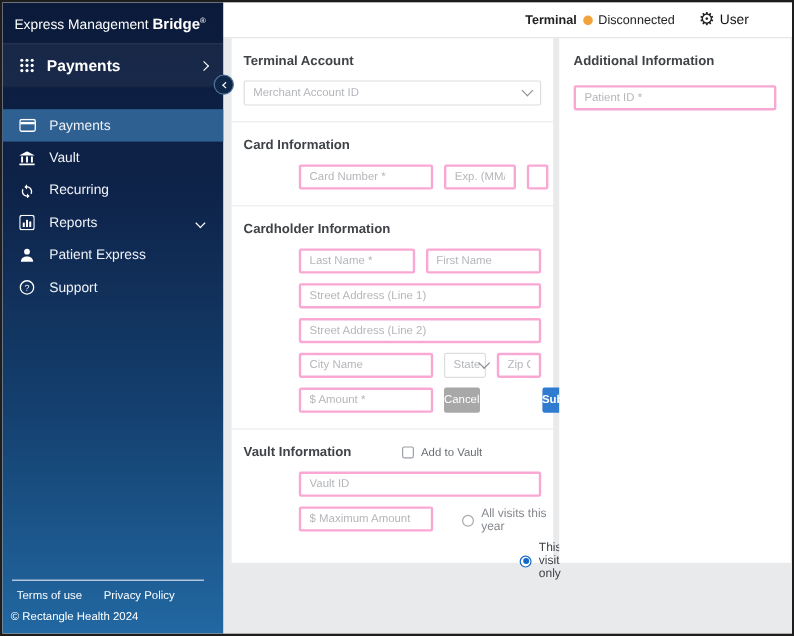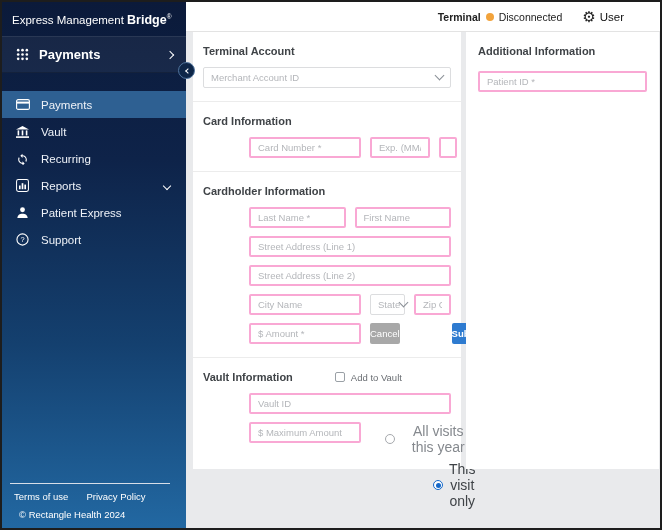--- a/index.html
+++ b/index.html
@@ -30,21 +30,21 @@
   .icon-wrap { width:15px; display:flex; justify-content:center; flex:none; }
 
   .collapse-btn { position:absolute; top:60px; right:-9px; width:17px; height:17px; border-radius:50%; background:#0e2648;
     border:1px solid #51759e; display:flex; align-items:center; justify-content:center; z-index:10; cursor:pointer; }
   .collapse-btn .chev { width:4px; height:4px; margin-left:2px; }
 
   .sidebar-footer { margin-top:auto; padding-bottom:6px; }
   .footer-line { border-top:1px solid #d7dee8; margin:0 16px 0 8px; }
   .footer-links { display:flex; gap:18px; padding:7px 12px 5px; font-size:9.5px; }
   .footer-links a { color:#fff; text-decoration:none; cursor:pointer; }
-  .copyright { font-size:9.5px; padding:2px 17px; }
+  .copyright { font-size:9.5px; padding:2px 7px; }
 
   
   .main { flex:1; display:flex; flex-direction:column; min-width:0; }
   .topbar { height:30px; flex:none; background:#fff; border-bottom:1px solid #e3e3e3; display:flex; align-items:center;
     justify-content:flex-end; gap:20px; padding-right:36px; }
   .terminal-group { display:flex; align-items:center; gap:5px; font-size:10.5px; color:#222; }
   .terminal-label { font-weight:700; }
   .status-dot { width:8px; height:8px; border-radius:50%; background:#f2a33c; }
   .user-group { display:flex; align-items:center; gap:4px; font-size:11.5px; color:#111; cursor:pointer; }
   .gear { font-size:15px; line-height:1; color:#222; }
@@ -74,21 +74,21 @@
 
   .btn { height:21px; border:none; border-radius:2px; font-size:9.5px; color:#fff; font-family:inherit; cursor:pointer;margin-left:43px; }
   .btn.cancel { background:#a8a8a8; width:55px; margin-left:auto; }
   .btn.submit { background:#2e7bd0; width:71px; font-weight:700; }
 
   .vault-head { display:flex; align-items:center; }
   .check-group { display:flex; align-items:center; gap:6px; font-size:9.5px; color:#6a6e73; margin-left:42px; cursor:pointer; }
   .checkbox { width:10px; height:10px; border:1px solid #9aa0a6; border-radius:2px; background:#fff; flex:none; }
 
   .radio-group { display:flex; flex-direction:column; gap:6px; margin-left:15px; margin-top:1px; }
-  .radio-row { display:flex; align-items:center; gap:6px; font-size:14px; color:#85898e; cursor:pointer;text-align:center; }
+  .radio-row { display:flex; align-items:center; gap:6px; font-size:10px; color:#85898e; cursor:pointer; }
   .radio-row.sel { color:#3f4347;margin-left:48px; }
   .radio { position:relative; width:10px; height:10px; border:1px solid #a6a9ad; border-radius:50%; background:#fff; flex:none; }
   .radio.checked { border-color:#1669c9; }
   .radio.checked::after { content:""; position:absolute; inset:1.5px; background:#1669c9; border-radius:50%; }
 
   .right-col .sec-title { margin-bottom:14px; }
 </style>
 </head>
 <body>
 

